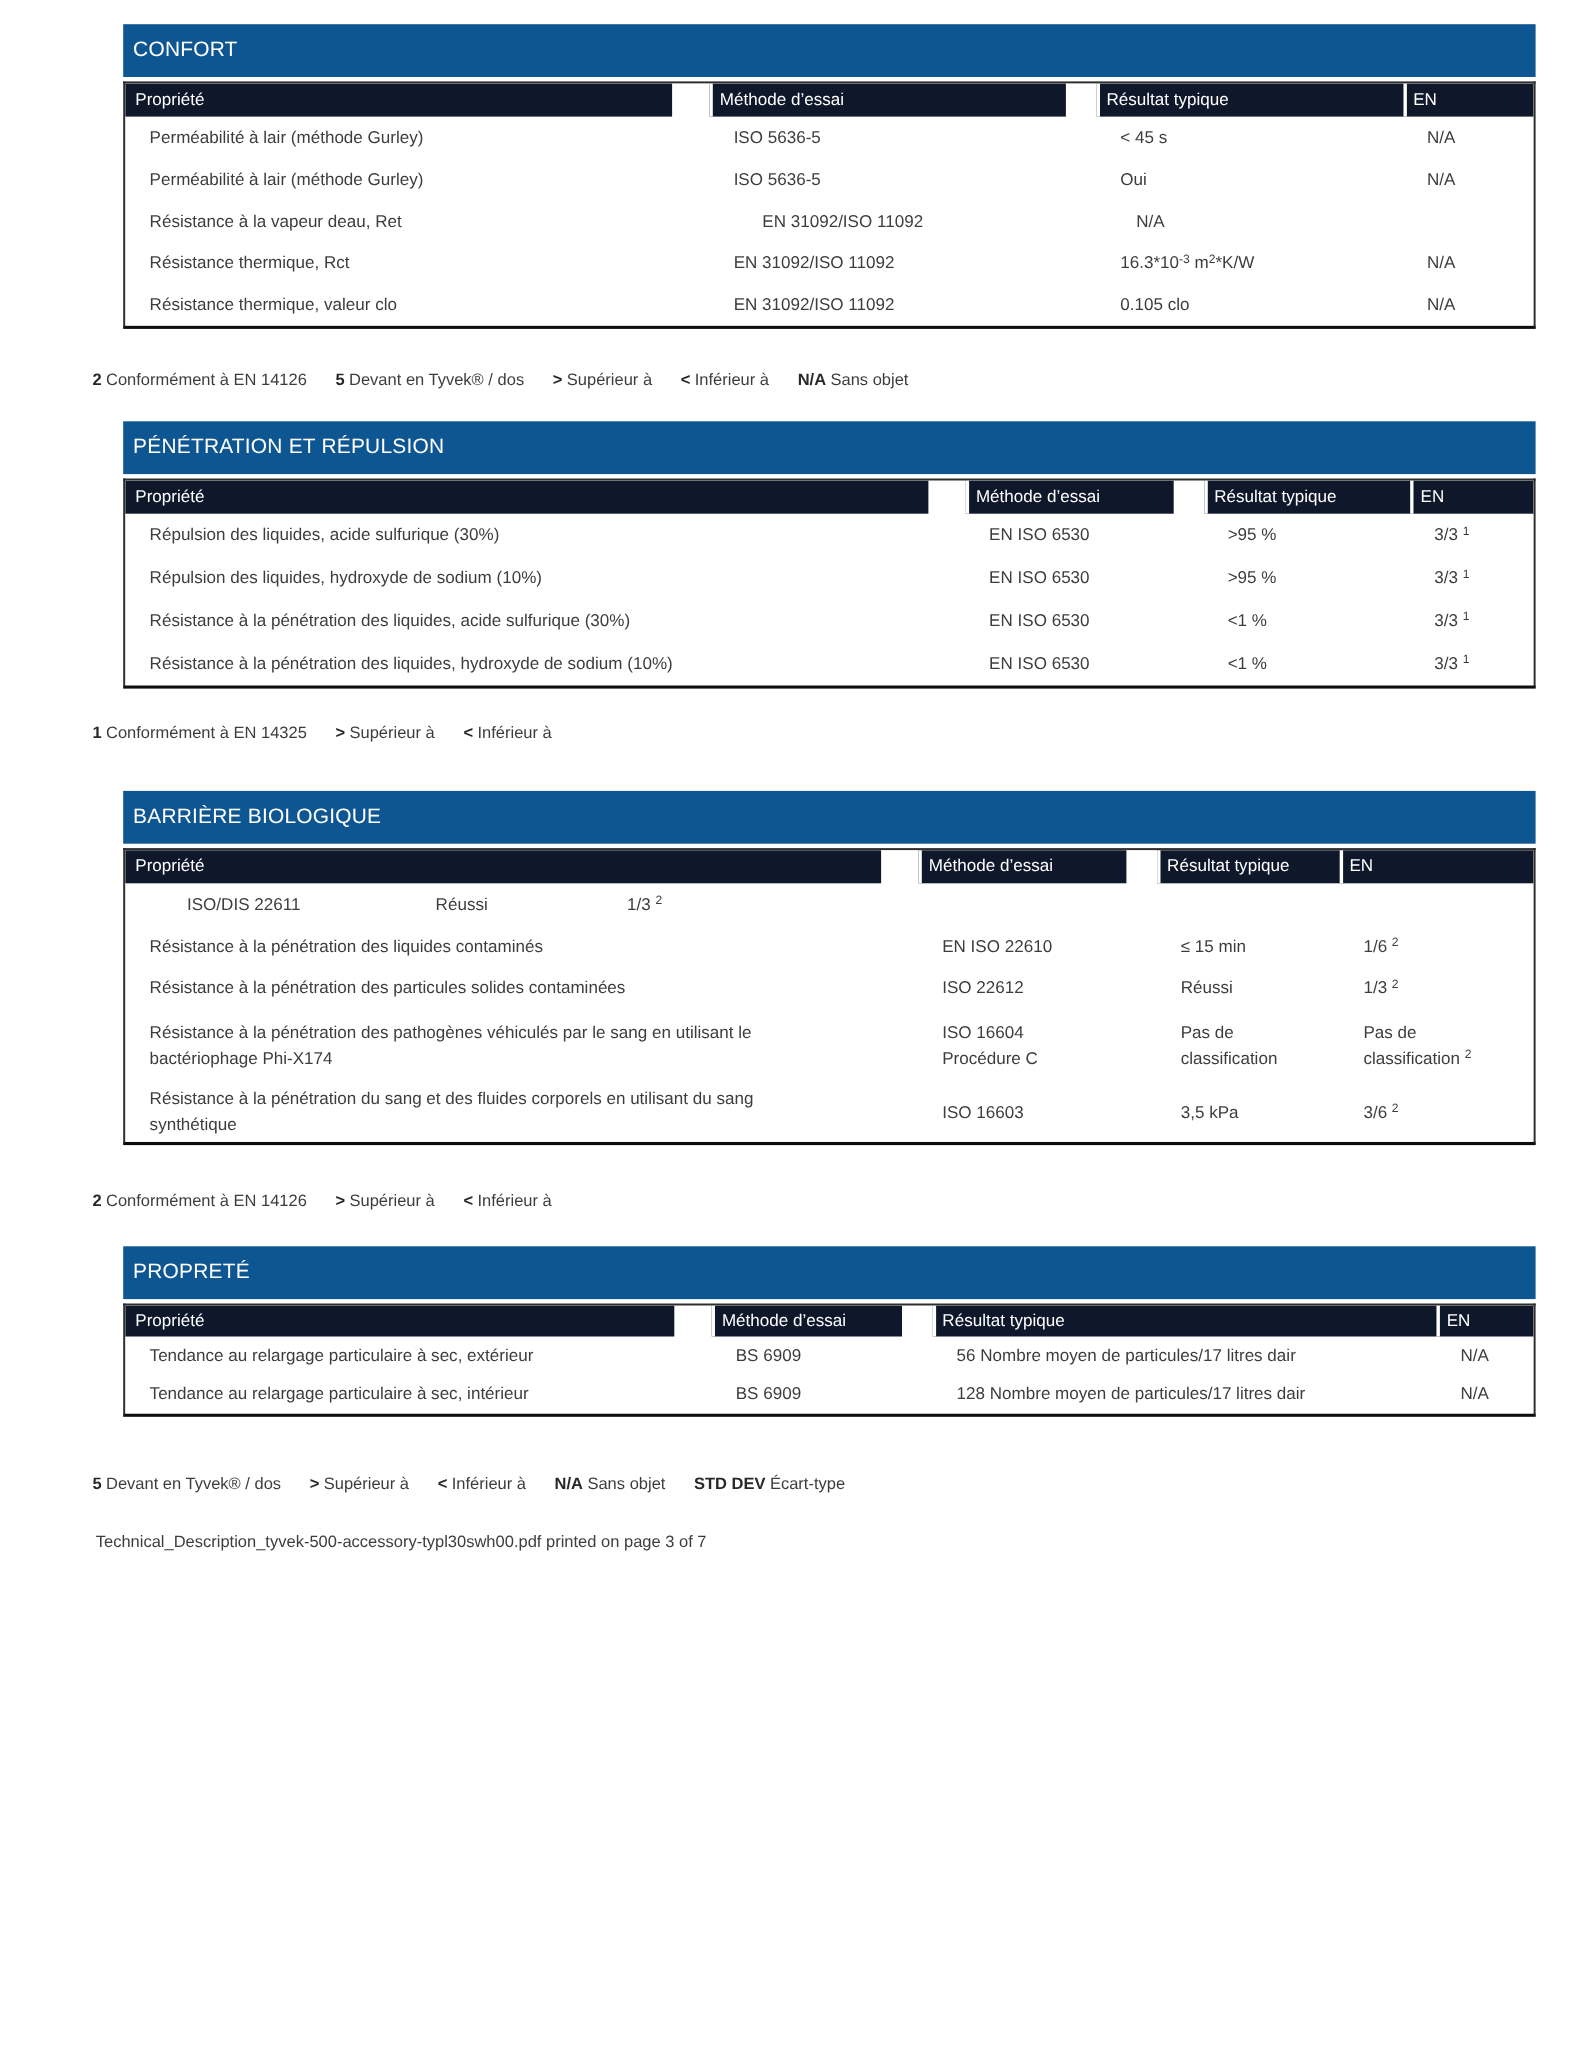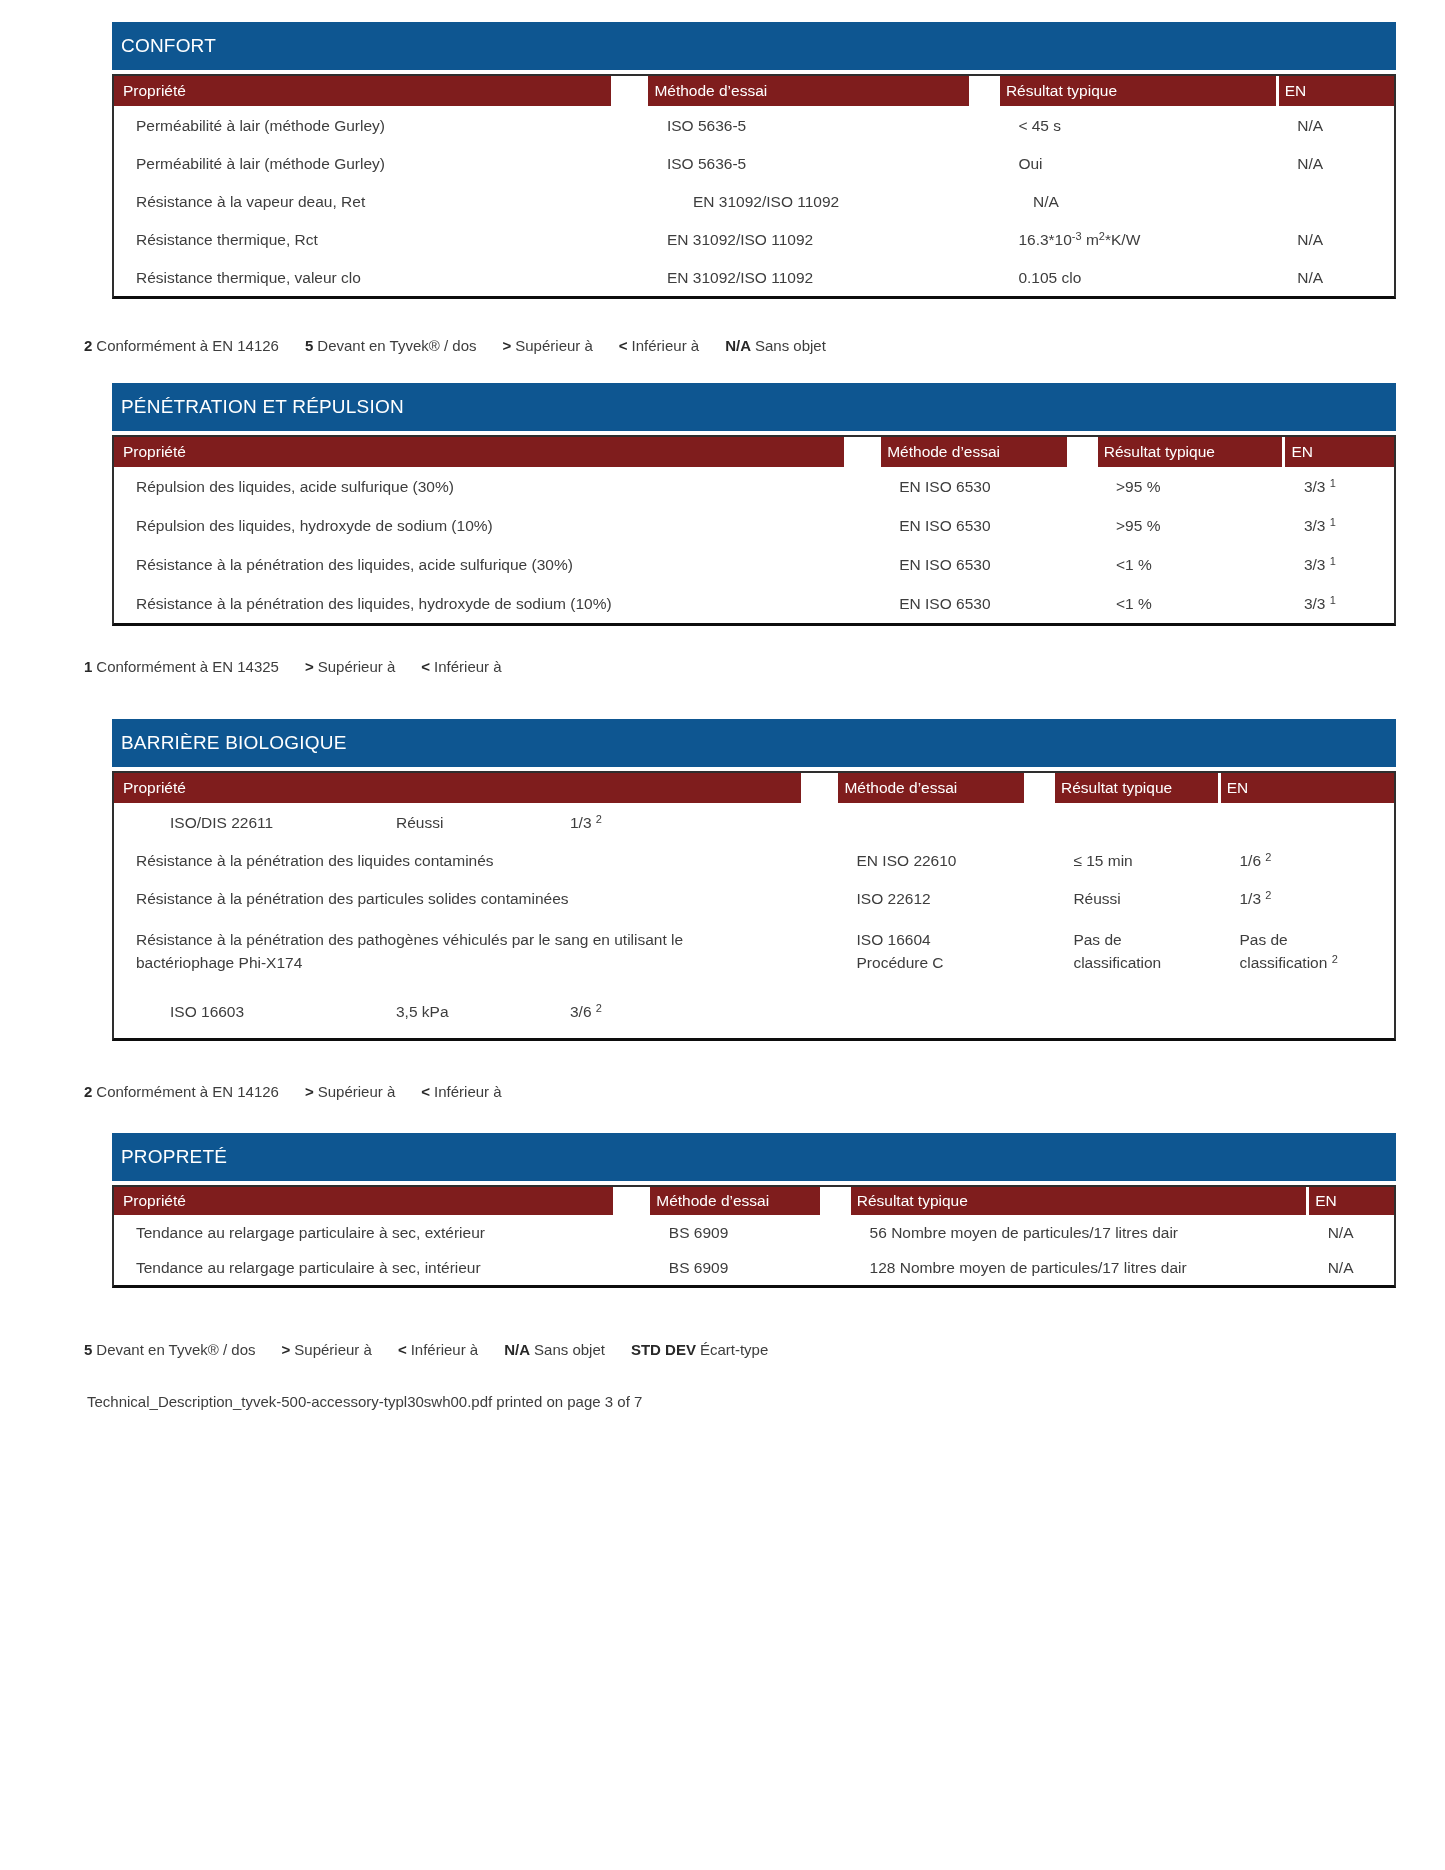--- a/index.html
+++ b/index.html
@@ -3,21 +3,21 @@
 <meta charset="utf-8">
 <style>
   html,body{margin:0;padding:0;background:#ffffff;}
   body{width:1445px;height:1870px;position:relative;font-family:"Liberation Sans",sans-serif;}
   .page{position:absolute;inset:0;background:#fff;overflow:hidden;}
   .tbl{position:absolute;left:91px;width:1284px;padding-left:21px;}
   .band{height:48px;background:#0e5691;color:#ffffff;font-size:19px;display:flex;align-items:center;
         padding-left:9px;box-sizing:border-box;letter-spacing:.2px;}
   .box{margin-top:4px;border:2px solid #2e2e2e;border-bottom:3px solid #0d0d0d;background:#fff;}
   .hr{display:flex;height:30px;background:#fff;}
-  .hc{background:#7f1d1d;color:#ffffff;font-size:15.5px;display:flex;align-items:center;
+  .hc{background:#0f172a;color:#ffffff;font-size:15.5px;display:flex;align-items:center;
       padding-left:9px;box-sizing:border-box;}
   .hc.sep{border-left:3px solid #ffffff;padding-left:6px;}
   .row{display:flex;background:#fff;}
   .bc{display:flex;align-items:center;padding-left:22px;box-sizing:border-box;
       font-size:15.5px;color:#3d3d3d;line-height:23px;white-space:pre-line;}
   .c1{width:var(--w1);} .c2{width:var(--w2);margin-left:34px;} .c3{width:var(--w3);margin-left:28px;} .c4{width:var(--w4);}
   sup{font-size:11px;line-height:0;vertical-align:5px;}
   .fn{position:absolute;left:84px;display:flex;gap:26px;font-size:15px;color:#3d3d3d;white-space:nowrap;}
   .fn .item b{color:#282828;font-weight:bold;margin-right:4px;}
   .footer{position:absolute;left:87px;font-size:15px;color:#3d3d3d;text-align:right;}
@@ -148,20 +148,22 @@
         <div class="bc c1"><span>Résistance à la pénétration des pathogènes véhiculés par le sang en utilisant le
 bactériophage Phi-X174</span></div>
         <div class="bc c2"><span>ISO 16604
 Procédure C</span></div>
         <div class="bc c3"><span>Pas de
 classification</span></div>
         <div class="bc c4"><span>Pas de
 classification <sup>2</sup></span></div>
       </div>
       <div class="row" style="height:54px">
+        <div class="bc c1"><span>Résistance à la pénétration du sang et des fluides corporels en utilisant du sang
+synthétique</span></div>
         <div class="bc c2"><span>ISO 16603</span></div>
         <div class="bc c3"><span>3,5 kPa</span></div>
         <div class="bc c4"><span>3/6 <sup>2</sup></span></div>
       </div>
     </div>
   </div>
 
   <div class="fn" style="top:1083px">
     <span class="item"><b>2</b><span>Conformément à EN 14126</span></span>
     <span class="item"><b>&gt;</b><span>Supérieur à</span></span>

